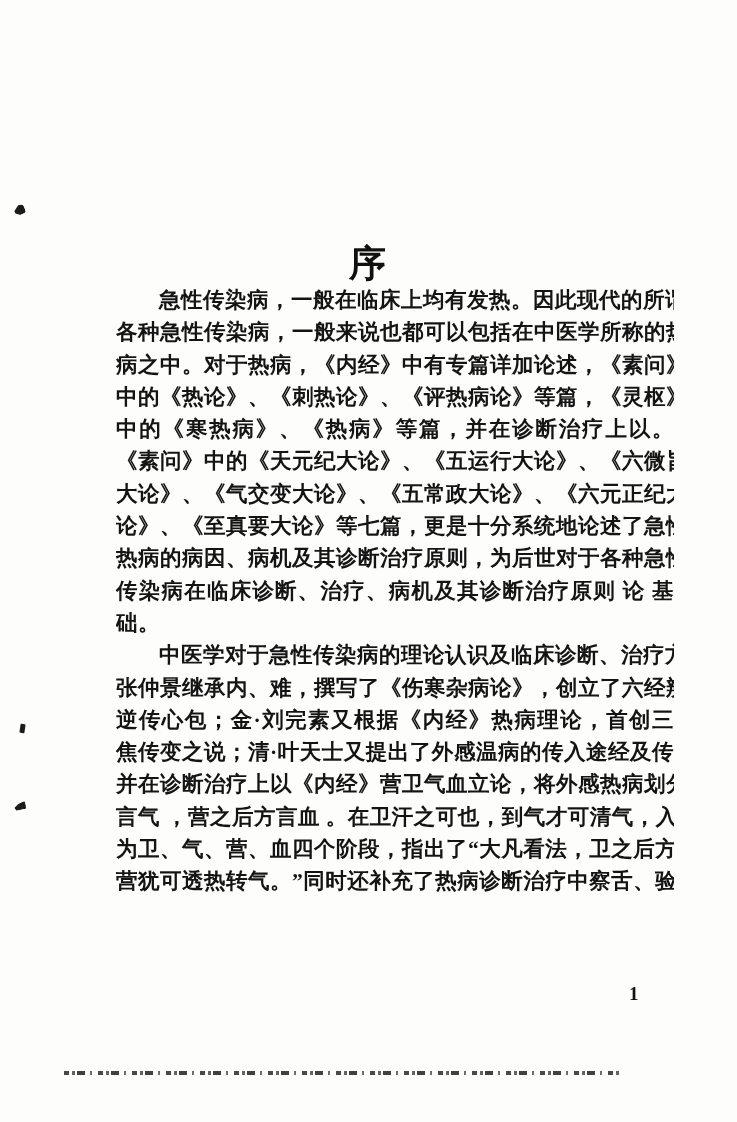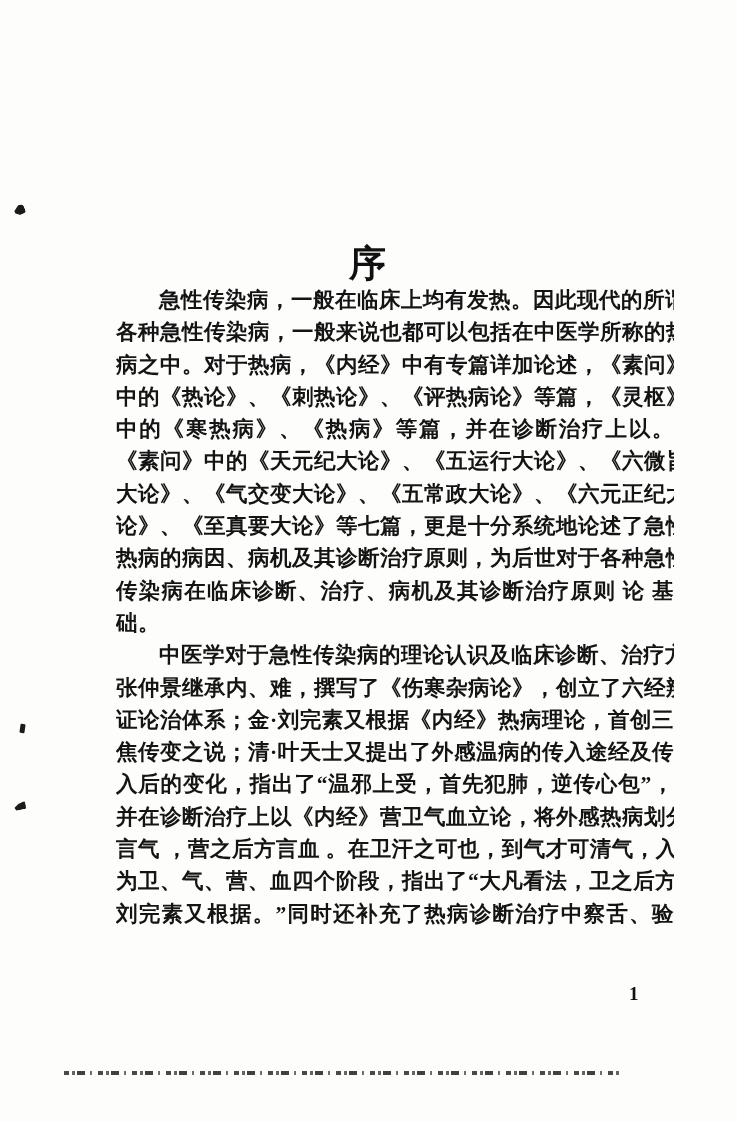--- a/index.html
+++ b/index.html
@@ -119,27 +119,26 @@
       <span class="text-line">《素问》中的《天元纪大论》、《五运行大论》、《六微旨</span>
       <span class="text-line">大论》、《气交变大论》、《五常政大论》、《六元正纪大</span>
       <span class="text-line">论》、《至真要大论》等七篇，更是十分系统地论述了急性</span>
       <span class="text-line">热病的病因、病机及其诊断治疗原则，为后世对于各种急性</span>
       <span class="text-line">传染病在临床诊断、治疗、病机及其诊断治疗原则 论 基</span>
       <span class="text-line short">础。</span>
     </div>
     <div>
       <span class="text-line first">中医学对于急性传染病的理论认识及临床诊断、治疗方</span>
       <span class="text-line">张仲景继承内、难，撰写了《伤寒杂病论》，创立了六经辨</span>
-      <span class="text-line">证论治体系；金·刘完素又根据《内经》热病理论，首创三</span>
+      <span class="text-line">逆传心包；金·刘完素又根据《内经》热病理论，首创三</span>
       <span class="text-line">焦传变之说；清·叶天士又提出了外感温病的传入途经及传</span>
-      <span class="text-line">入后的变化，指出了“温邪上受，首先犯肺，逆传心包”，</span>
       <span class="text-line">并在诊断治疗上以《内经》营卫气血立论，将外感热病划分</span>
       <span class="text-line">言气 ，营之后方言血 。在卫汗之可也，到气才可清气，入</span>
       <span class="text-line">为卫、气、营、血四个阶段，指出了“大凡看法，卫之后方</span>
-      <span class="text-line">刘完素又根据。”同时还补充了热病诊断治疗中察舌、验</span>
+      <span class="text-line">营犹可透热转气。”同时还补充了热病诊断治疗中察舌、验</span>
     </div>
   </div>
 
   <div class="page-number">1</div>
 
   <div class="scan-noise"></div>
 
 </div>
 
 </body></html>

